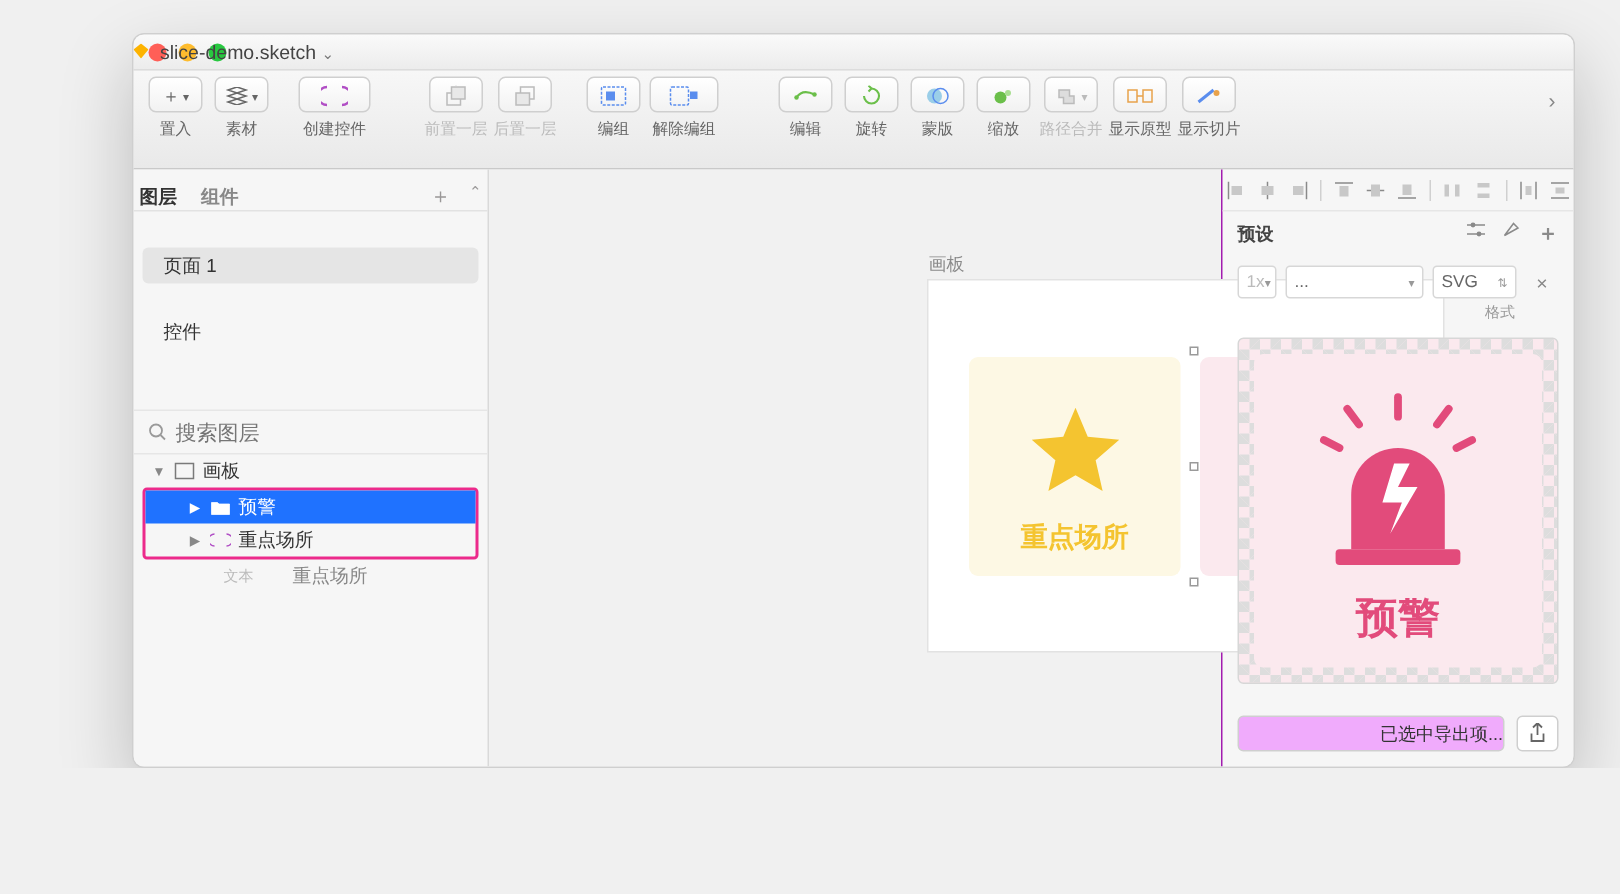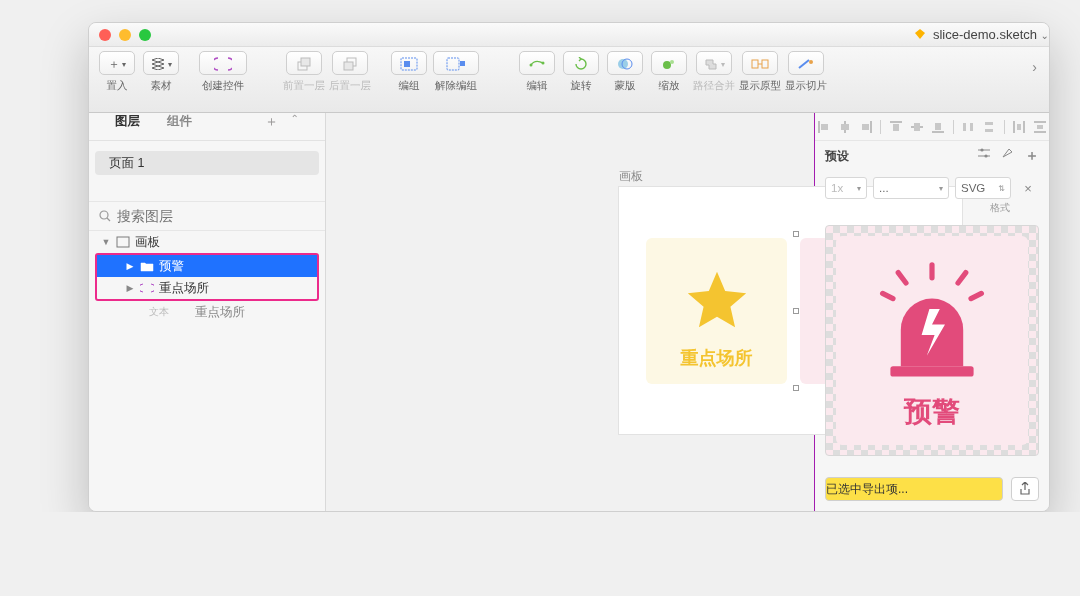--- a/index.html
+++ b/index.html
@@ -2,42 +2,42 @@
 <html><head>
 <meta charset="utf-8">
 <style>
 * { box-sizing: border-box; margin: 0; padding: 0; font-family: -apple-system, "Helvetica Neue", sans-serif; }
 body { background: #f0f0f0; display: flex; align-items: flex-start; justify-content: center; }
 .window { width: 962px; height: 490px; margin: 22px 0 0 58px; background: #efefef; border: 1px solid #cfcfcf; border-radius: 8px; box-shadow: 0 20px 48px rgba(0,0,0,0.22); overflow: hidden; position: relative; display: flex; flex-direction: column; }
 .titlebar { height: 24px; display: flex; align-items: center; position: relative; background: linear-gradient(#fafafa,#ececec); border-bottom: 1px solid #dcdcdc; }
 .traffic-lights { display: flex; gap: 8px; padding-left: 10px; }
 .tl { width: 12px; height: 12px; border-radius: 50%; }
 .tl.red { background: #ff5f57; } .tl.yellow { background: #febc2e; } .tl.green { background: #28c840; }
-.title-center { position: absolute; left: 0; right: 0; text-align: right; font-size: 13px; color: #444; }
+.title-center { position: absolute; left: 0; right: 0; text-align: left; font-size: 13px; color: #444; }
 .title-center .diamond { display:inline-block; width:10px; height:10px; margin-right:4px; position:relative; top:0; }
 .title-center .caret { font-size: 10px; color: #777; }
 
 .toolbar { height: 66px; background: linear-gradient(#f7f7f7,#e9e9e9); border-bottom: 1px solid #c9c9c9; display: flex; align-items: flex-start; padding: 4px 8px 0 8px; gap: 4px; }
 .tb-group { display:flex; border:1px solid #cfcfcf; border-radius:5px; background:linear-gradient(#ffffff,#f2f2f2); height:24px; }
 .tb-btn { width:34px; height:24px; display:flex; align-items:center; justify-content:center; font-size:12px; color:#666; }
 .tb-col { display:flex; flex-direction:column; align-items:center; gap:2px; min-width:40px; }
 .tb-label { font-size:10.5px; color:#666; margin-top:2px; white-space:nowrap; }
 .tb-col.disabled .tb-btn { color:#bbb; }
 .tb-col.disabled .tb-label { color:#bbb;text-align:right; }
 .chev { margin-left:auto; font-size:14px; color:#888; align-self:flex-start; padding-top:8px; padding-right:4px; }
 
 .body { flex:1; display:flex; min-height:0; }
 
 .sidebar { width:237px; background:#f6f6f6; border-right:1px solid #d9d9d9; display:flex; flex-direction:column; font-size:12.5px; color:#333; }
-.sb-tabs { display:flex; align-items:flex-start; height:28px; padding:0 26px; border-bottom:1px solid #e2e2e2; gap:27px; }
+.sb-tabs { display:flex; align-items:flex-end; height:28px; padding:0 4px; border-bottom:1px solid #e2e2e2; gap:16px; }
 .sb-tab { font-weight:600; color:#333; }
 .sb-tab.dim { color:#888; font-weight:700; }
 .sb-tabs-right { margin-left:auto; display:flex; gap:12px; color:#9a9898; font-size:14px; }
 .sb-list { padding:4px 0; }
-.sb-page { height:24px; display:flex; align-items:center; padding:0 14px; margin:6px 6px; border-radius:4px; }
+.sb-page { height:24px; display:flex; align-items:center; padding:0 14px; margin:20px 6px; border-radius:4px; }
 .sb-page.sel { background:#e5e5e5; }
 .sb-search { height:30px; border-top:1px solid #e6e6e6; border-bottom:1px solid #e6e6e6; display:flex; align-items:center; padding:0 10px; color:#9a9a9a; gap:6px; margin-top:16px; }
 .sb-search input { border:none; background:transparent; outline:none; font-size:14px; flex:1; }
 .layer { height:22px; display:flex; align-items:center; padding-left:12px; gap:4px; }
 .layer .tri { font-size:9px; color:#888; width:10px; text-align:center; }
 .layer .ic { width:16px; height:14px; display:flex; align-items:center; justify-content:center; }
 .layer.depth1 { padding-left:28px; }
 .layer.depth2 { padding-left:60px; }
 .layer.sel { background:#1f72ff; color:#fff; }
 .layer.sel .tri { color:#fff; }
@@ -57,38 +57,38 @@
 
 .inspector { width:235px; background:#f6f6f6; border-left:1px solid #a21caf; display:flex; flex-direction:column; }
 .align-row { height:28px; border-bottom:1px solid #e6e6e6; display:flex; align-items:center; justify-content:center; gap:4px; }
 .align-btn { width:20px; height:18px; display:flex; align-items:center; justify-content:center; color:#8a8a8a; font-size:11px; }
 .align-sep { width:1px; height:14px; background:#d0d0d0; margin:0 2px; }
 .preset-head { display:flex; align-items:center; padding:6px 10px; font-size:12px; font-weight:600; color:#444; }
 .preset-head .right { margin-left:auto; display:flex; gap:10px; color:#8a8a8a; font-size:14px; }
 .preset-row { display:flex; gap:6px; padding:6px 10px 0 10px; }
 .sel-field { height:22px; background:#fff; border:1px solid #d7d7d7; border-radius:3px; display:flex; align-items:center; padding:0 5px; font-size:11.5px; color:#666; position:relative; }
 .sel-field .dd { margin-left:auto; font-size:8px; color:#999; }
-.fw-40 { width:42px; } .fw-75 { flex:1; } .fw-55 { width:56px; }
+.fw-40 { width:26px; } .fw-75 { flex:1; } .fw-55 { width:56px; }
 .close-x { width:22px; height:22px; display:flex; align-items:center; justify-content:center; color:#888; font-size:13px; }
 .labels-row { display:flex; padding:2px 10px 6px 10px; font-size:10px; color:#9a9a9a; }
 .labels-row span:nth-child(1){ width:42px; text-align:center;}
 .labels-row span:nth-child(2){ flex:1; text-align:center;}
 .labels-row span:nth-child(3){ width:78px; text-align:center;}
 .preview { margin:4px 10px; height:231px; border:1px solid #d7d7d7; border-radius:4px;
   background-color:#fbe9ee;
   background-image:
     linear-gradient(45deg,#ddd 25%,transparent 25%),linear-gradient(-45deg,#ddd 25%,transparent 25%),
     linear-gradient(45deg,transparent 75%,#ddd 75%),linear-gradient(-45deg,transparent 75%,#ddd 75%);
   background-size:14px 14px; background-position:0 0,0 7px,7px -7px,-7px 0;
   position:relative; display:flex; flex-direction:column; align-items:center; justify-content:flex-end; padding-bottom:24px; overflow:hidden;
 }
 .preview .bg-card { position:absolute; left:10px; right:10px; top:10px; bottom:10px; background:#fbe9ee; border-radius:6px; }
 .preview-text { font-size:28px; font-weight:700; color:#e24b7b; z-index:2; }
 .export-row { display:flex; gap:8px; padding:8px 10px 10px 10px; margin-top:auto; }
-.export-btn { flex:1; height:24px; background:#fde047; border:1px solid #cfcfcf; border-radius:4px; font-size:12px; color:#333; display:flex; align-items:center; justify-content:flex-start; }
+.export-btn { flex:1; height:24px; background:#f0abfc; border:1px solid #cfcfcf; border-radius:4px; font-size:12px; color:#333; display:flex; align-items:center; justify-content:flex-end; }
 .share-btn { width:28px; height:24px; background:#fff; border:1px solid #cfcfcf; border-radius:4px; display:flex; align-items:center; justify-content:center; color:#666; }
 svg { display:block; }
 </style>
 </head>
 <body>
 
 <div class="window">
   <div class="titlebar">
     <div class="traffic-lights">
       <div class="tl red"></div>
@@ -301,20 +301,23 @@
         <span class="sb-tab">图层</span>
         <span class="sb-tab dim">组件</span>
         <div class="sb-tabs-right">
           <span>＋</span>
           <span style="font-size:10px;">⌃</span>
         </div>
       </div>
       <div class="sb-list">
         <div class="sb-page sel">
             <span>页面 1</span>
+          </div>
+        <div class="sb-page">
+            <span>控件</span>
           </div>
       </div>
       <div class="sb-search">
         <span>
           <svg width="12" height="12" viewBox="0 0 12 12">
               <circle cx="5" cy="5" r="4" fill="none" stroke="#9a9a9a" stroke-width="1.2"></circle>
               <path d="M8 8 L11 11" stroke="#9a9a9a" stroke-width="1.2"></path>
             </svg>
         </span>
         <input placeholder="搜索图层" style="">

